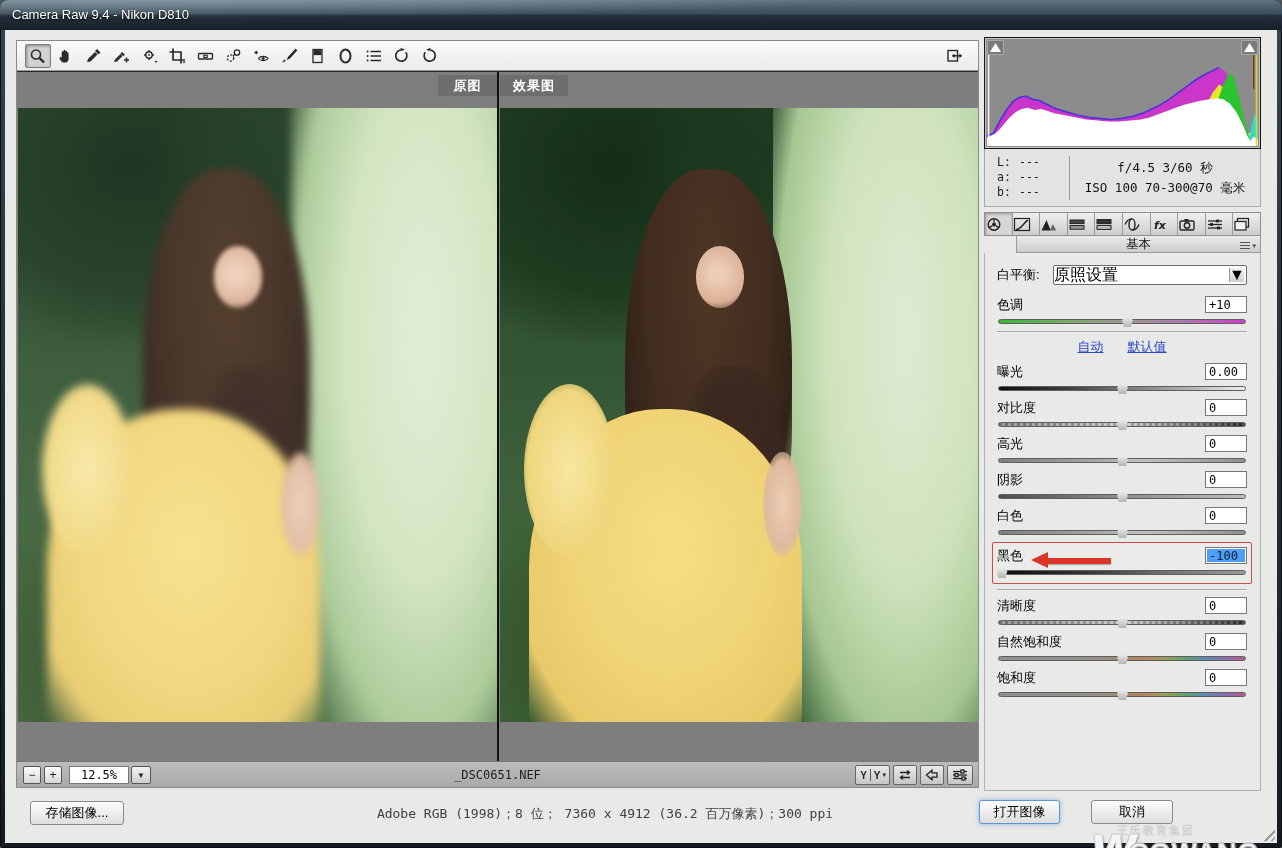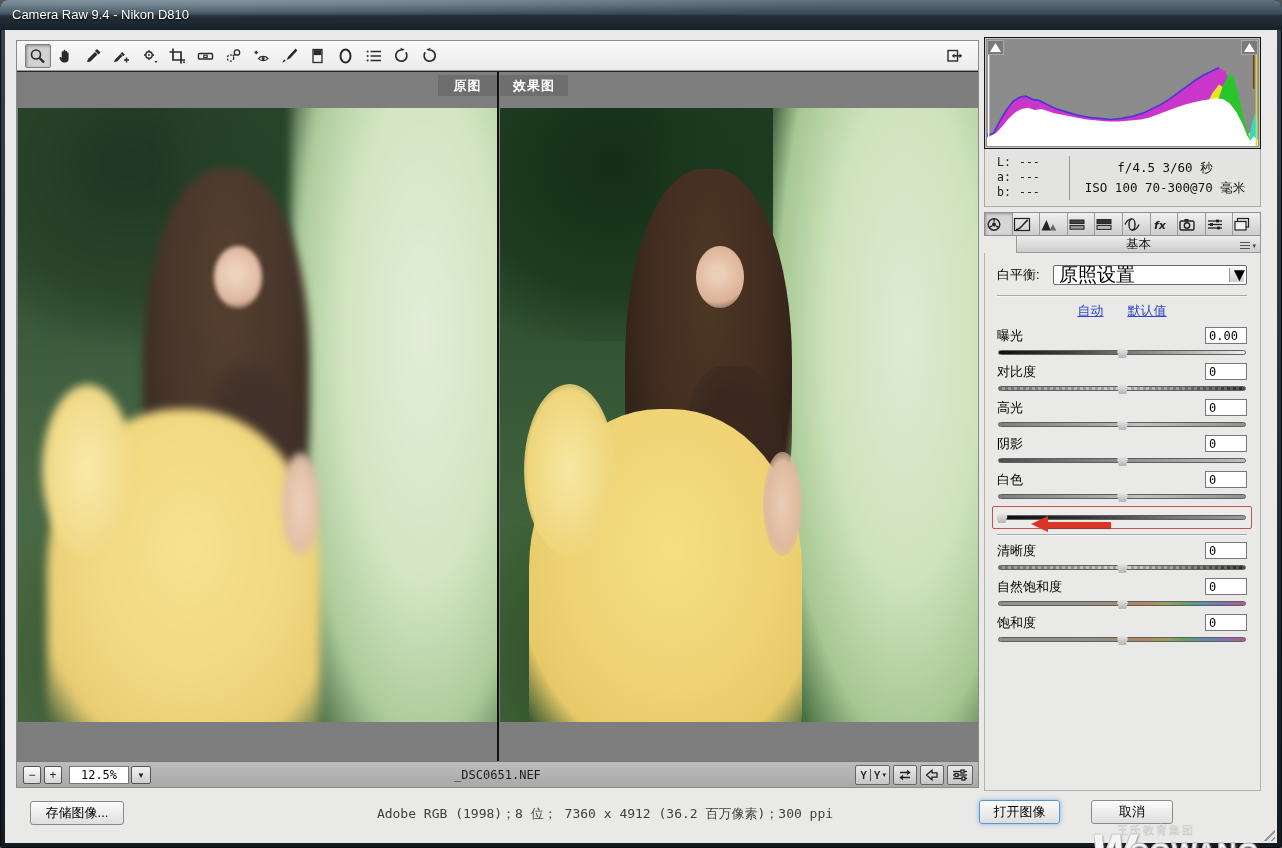--- a/index.html
+++ b/index.html
@@ -78,21 +78,21 @@
   .ptab-btn.active{background:#d6d6d6;box-shadow:inset 1px 1px 3px rgba(0,0,0,.3);}
   .phead{height:17px;border:1px solid #9a9a9a;border-top:none;background:linear-gradient(#ececec,#cccccc);font-size:12.5px;display:flex;align-items:center;justify-content:center;position:relative;color:#111;margin-left:32px;}
   .phead-menu{position:absolute;right:4px;top:4px;width:16px;height:10px;}
   .phead-menu i{display:block;height:1.5px;background:#555;margin:1.5px 0;width:10px;}
   .phead-menu b{position:absolute;right:0;bottom:0;font-size:7px;color:#444;font-weight:normal;}
   .pbody{border:1px solid #b2b2b2;border-top:none;background:#e9e9e7;height:538px;padding:12px 13px 0 12px;position:relative;}
 
   .wb-row{display:flex;align-items:center;margin-bottom:10px;}
   .wb-label{font-size:13px;color:#000;width:56px;}
   .wb-select{flex:1;height:20px;background:#fff;border:1px solid #6a6a6a;border-radius:2px;display:flex;align-items:center;position:relative;}
-  .wb-select span{font-size:19px;padding-left:5px;color:#000;}
+  .wb-select span{font-size:16px;color:#000;}
   .wb-caret{position:absolute;right:2px;top:2px;bottom:2px;width:15px;background:linear-gradient(#f4f4f4,#cfcfcf);border-left:1px solid #999;font-size:8px;color:#222;display:flex;align-items:center;justify-content:center;}
 
   .srow{position:relative;margin-bottom:5px;}
   .sline{display:flex;align-items:center;justify-content:space-between;height:19px;}
   .slabel{font-size:13px;color:#000;}
   .sval{width:42px;height:17px;background:#fff;border:1px solid #777;font-size:12px;font-family:"DejaVu Sans Mono",monospace;padding:1px 3px 0;color:#000;}
   .sval.sel{background:#4f9df8;box-shadow:inset 0 0 0 1px #fff;color:#0b1e33;}
   .strack{position:relative;height:5px;border:1px solid #5f5f5f;border-radius:3px;margin:5px 1px 7px;}
   .sthumb{position:absolute;top:-5px;width:13px;height:12px;margin-left:-6px;
           background:linear-gradient(180deg,#f5f5f5,#b4b4b4);
@@ -455,20 +455,29 @@
       <div class="pbody">
         <div class="wb-row">
           <span class="wb-label">白平衡:</span>
           <div class="wb-select">
             <span>原照设置</span>
             <span class="wb-caret">▼</span>
           </div>
         </div>
 
         <div id="wb-sliders">
+            <div class="srow">
+    <div class="sline">
+      <span class="slabel">色调</span>
+      <span class="sval">+10</span>
+    </div>
+    <div class="strack track-tint">
+      <span class="sthumb" style="left: 52%;"></span>
+    </div>
+  </div>
           </div>
         <div class="sep"></div>
         <div class="links-row">
           <span class="plink">自动</span>
           <span class="plink">默认值</span>
         </div>
         <div id="tone-sliders">
             <div class="srow">
     <div class="sline">
       <span class="slabel">曝光</span>
@@ -509,20 +518,24 @@
     <div class="sline">
       <span class="slabel">白色</span>
       <span class="sval">0</span>
     </div>
     <div class="strack track-gray1">
       <span class="sthumb" style="left: 50%;"></span>
     </div>
   </div>
             <div class="hlwrap">
               <div class="srow">
+    <div class="sline">
+      <span class="slabel">黑色</span>
+      <span class="sval sel">-100</span>
+    </div>
     <div class="strack track-blacks">
       <span class="sthumb" style="left: 1%;"></span>
     </div>
   </div>
               <div class="red-arrow"></div>
             </div>
           </div>
         <div class="sep"></div>
         <div id="presence-sliders">
             <div class="srow">

